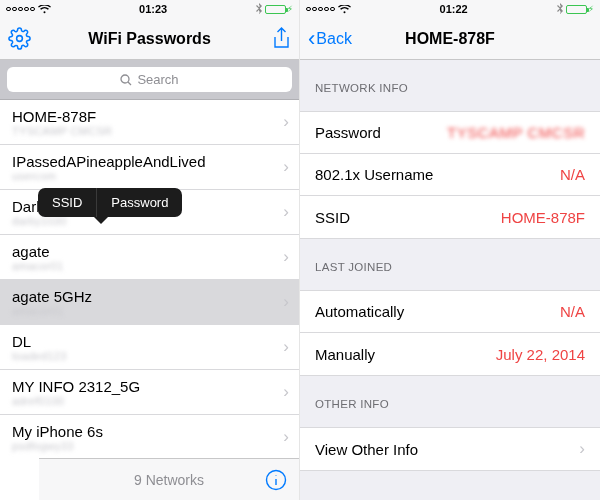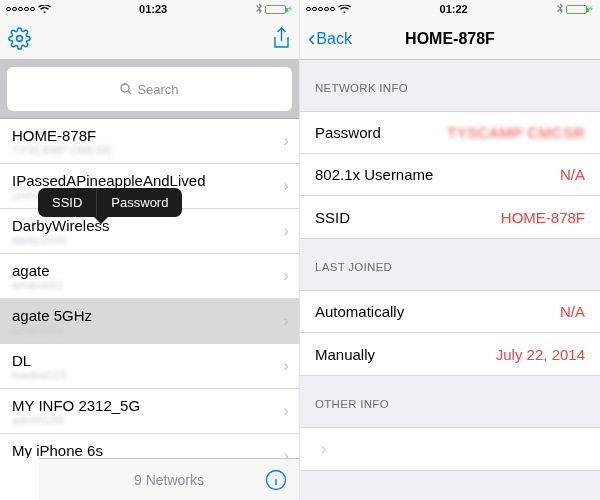--- a/index.html
+++ b/index.html
@@ -67,21 +67,21 @@
 
   
   .searchwrap {
     padding: 7px;
     background: #c8c8cd;
     border-bottom: 1px solid #b0b0b4;
   }
   .searchfield {
     background: #fff;
     border-radius: 6px;
-    height: 44px;
+    height: 25px;
     display: flex;
     align-items: center;
     justify-content: center;
     gap: 5px;
     color: #8e8e93;
     font-size: 13px;
   }
   .searchfield .mag svg { display: block; }
 
   
@@ -194,20 +194,21 @@
 
   <div class="navbar">
     <div class="nav-left">
       <span class="gear ios-blue">
         <svg width="23" height="23" viewBox="0 0 24 24" fill="none" stroke="#007aff" stroke-width="1.6">
             <circle cx="12" cy="12" r="3"></circle>
             <path d="M19.4 15a1.7 1.7 0 00.3 1.8l.1.1a2 2 0 11-2.8 2.8l-.1-.1a1.7 1.7 0 00-1.8-.3 1.7 1.7 0 00-1 1.5V21a2 2 0 11-4 0v-.1a1.7 1.7 0 00-1.1-1.5 1.7 1.7 0 00-1.8.3l-.1.1a2 2 0 11-2.8-2.8l.1-.1a1.7 1.7 0 00.3-1.8 1.7 1.7 0 00-1.5-1H3a2 2 0 110-4h.1a1.7 1.7 0 001.5-1.1 1.7 1.7 0 00-.3-1.8l-.1-.1a2 2 0 112.8-2.8l.1.1a1.7 1.7 0 001.8.3H9a1.7 1.7 0 001-1.5V3a2 2 0 114 0v.1a1.7 1.7 0 001 1.5 1.7 1.7 0 001.8-.3l.1-.1a2 2 0 112.8 2.8l-.1.1a1.7 1.7 0 00-.3 1.8V9a1.7 1.7 0 001.5 1H21a2 2 0 110 4h-.1a1.7 1.7 0 00-1.5 1z"></path>
           </svg>
       </span>
     </div>
+    <div class="title">WiFi Passwords</div>
     <div class="nav-right">
       <span class="share ios-blue">
         <svg width="19" height="23" viewBox="0 0 19 23" fill="none" stroke="#007aff" stroke-width="1.4">
             <path d="M9.5 1v13M5.5 5l4-4 4 4M3 10v10h13V10"></path>
           </svg>
       </span>
     </div>
   </div>
 
   <div class="searchwrap">
@@ -345,20 +346,21 @@
       </div>
       <div class="grow">
         <span class="k">Manually</span>
         <span class="v">July 22, 2014</span>
       </div>
     </div>
 
     <div class="section-header">OTHER INFO</div>
     <div class="grp-rows">
       <div class="grow">
+        <span class="k">View Other Info</span>
         <span class="riot">
             <span class="chev-r">›</span>
           </span>
       </div>
     </div>
     <div style="height:30px"></div>
   </div>
 </div>
 
 </body></html>

